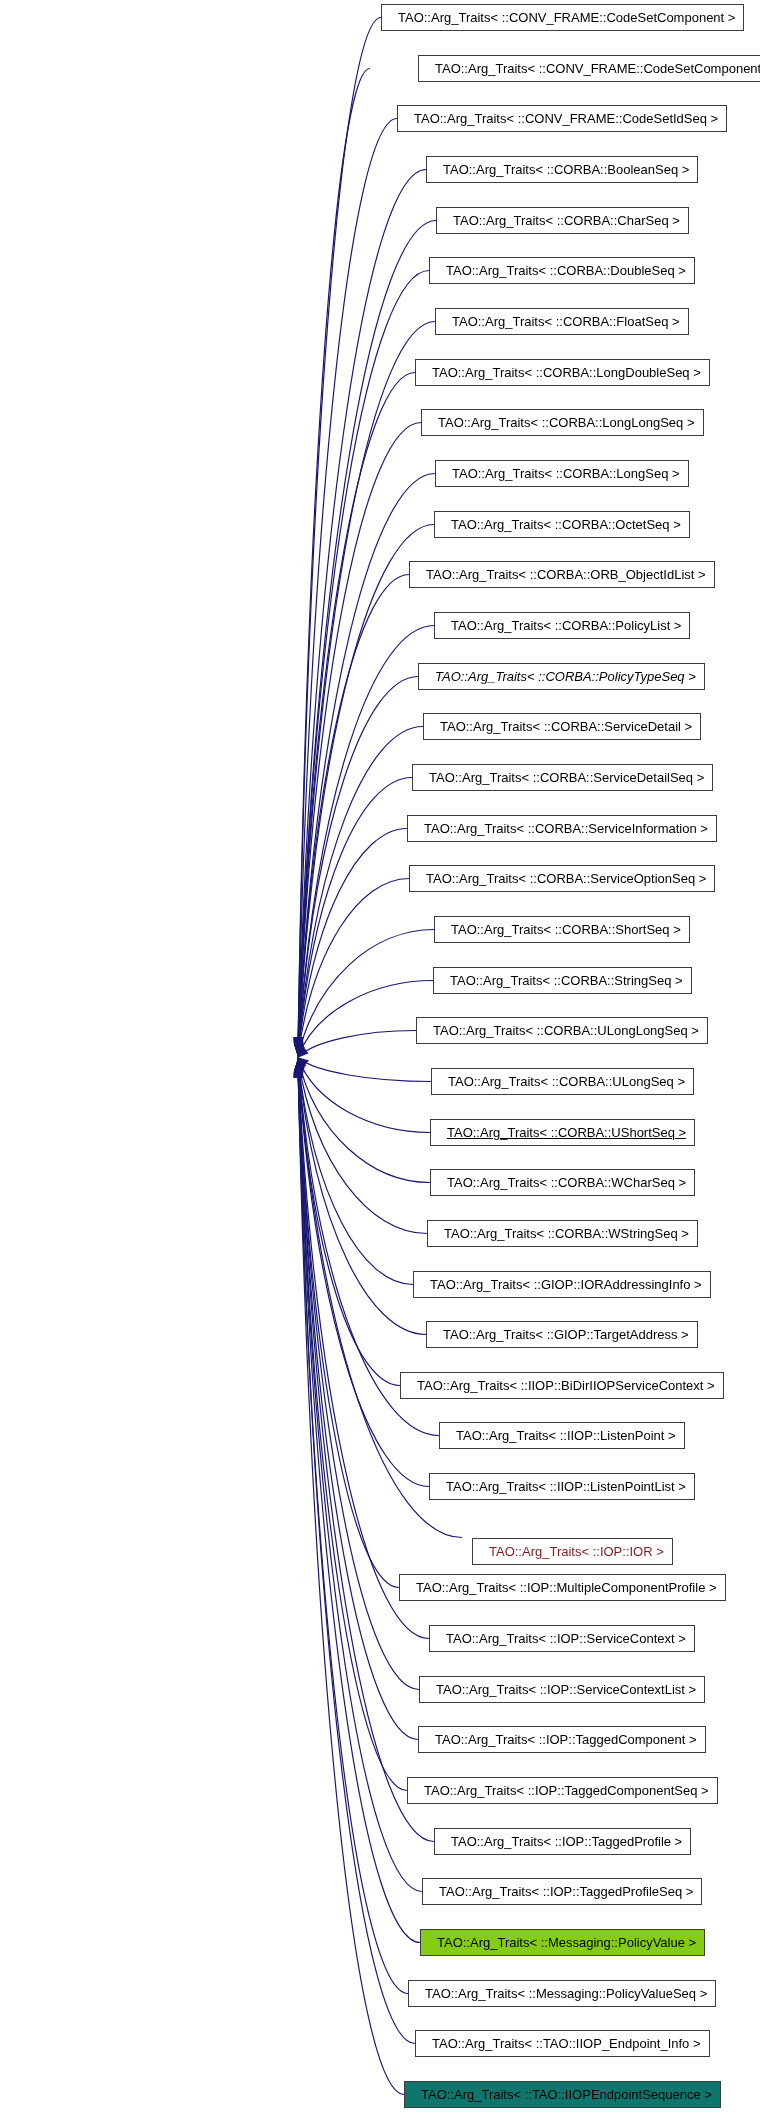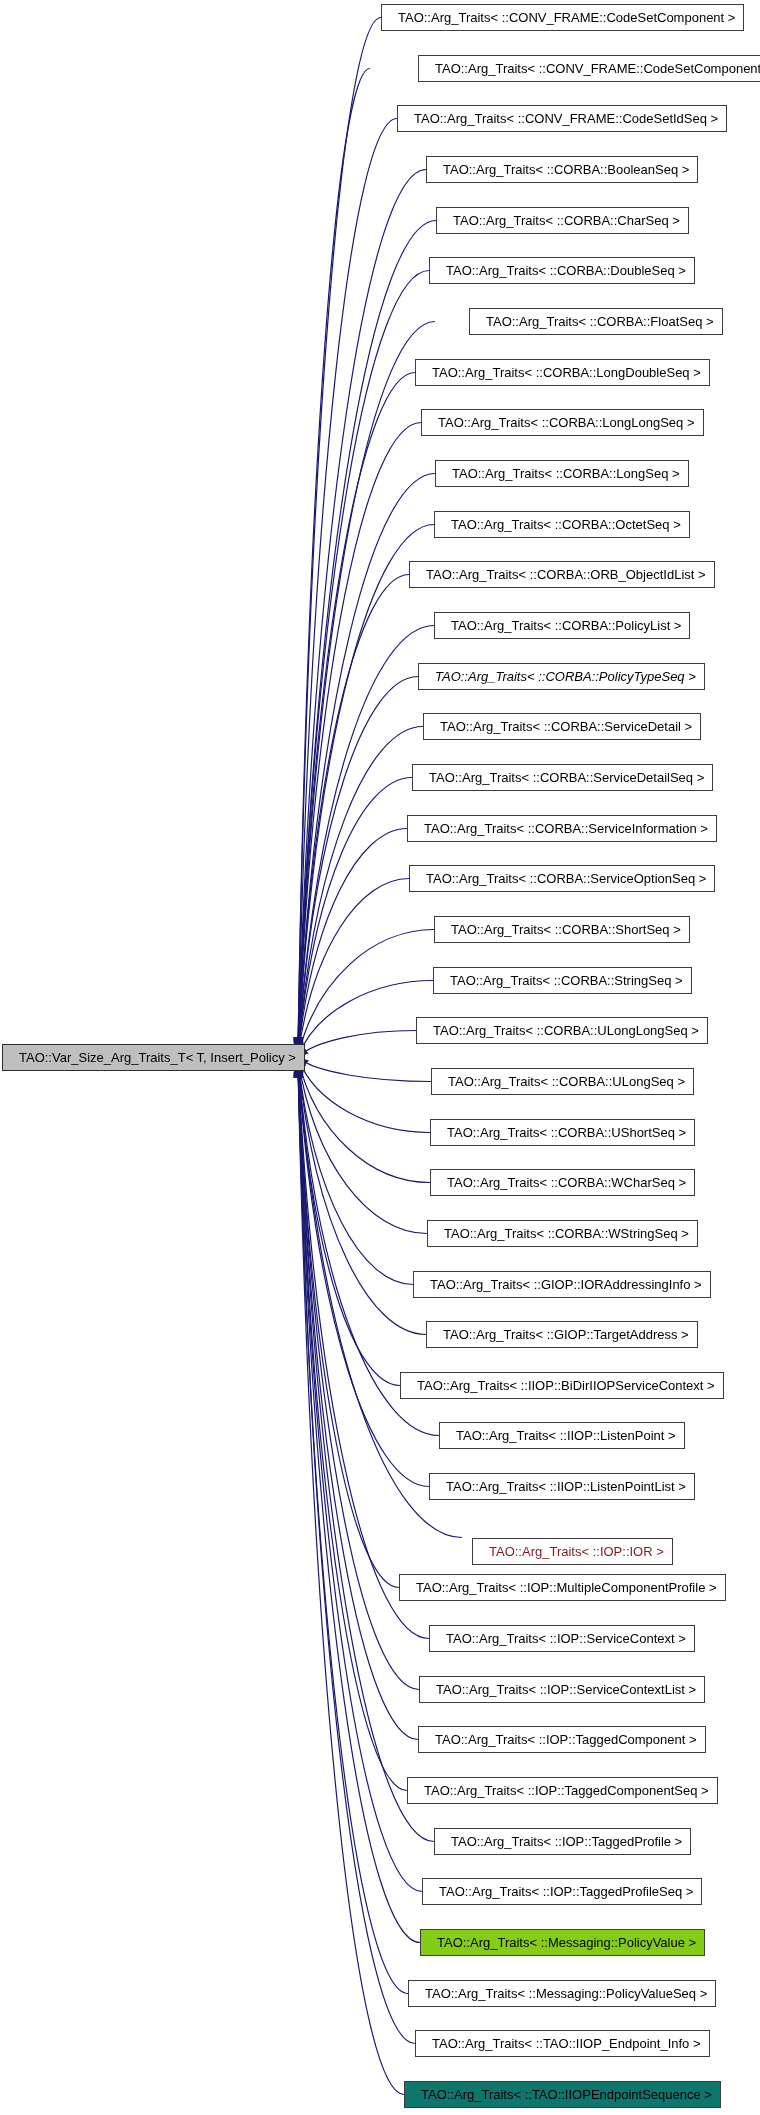--- a/index.html
+++ b/index.html
@@ -91,46 +91,45 @@
         <path d="M 407.0 1790.5 C 357.9 1790.5, 312.1 1500.3, 298.0 1064.9" fill="none" stroke="#191970" stroke-width="1.2" marker-end="url(#arrow)"></path>
         <path d="M 434.0 1841.5 C 372.8 1841.5, 315.7 1531.1, 298.0 1065.4" fill="none" stroke="#191970" stroke-width="1.2" marker-end="url(#arrow)"></path>
         <path d="M 422.0 1891.5 C 366.2 1891.5, 314.1 1561.3, 298.0 1066.0" fill="none" stroke="#191970" stroke-width="1.2" marker-end="url(#arrow)"></path>
         <path d="M 420.0 1942.5 C 365.1 1942.5, 313.8 1592.1, 298.0 1066.5" fill="none" stroke="#191970" stroke-width="1.2" marker-end="url(#arrow)"></path>
         <path d="M 408.0 1993.5 C 358.5 1993.5, 312.3 1622.9, 298.0 1067.0" fill="none" stroke="#191970" stroke-width="1.2" marker-end="url(#arrow)"></path>
         <path d="M 415.0 2043.5 C 362.3 2043.5, 313.2 1653.1, 298.0 1067.5" fill="none" stroke="#191970" stroke-width="1.2" marker-end="url(#arrow)"></path>
         <path d="M 404.0 2094.5 C 356.3 2094.5, 311.8 1683.9, 298.0 1068.0" fill="none" stroke="#191970" stroke-width="1.2" marker-end="url(#arrow)"></path>
       </g>
   </svg>
 
-  <div class="node base" style="background: rgb(191, 191, 191); border-color: rgb(46, 46, 46);">TAO::Var_Size_Arg_Traits_T&lt; T, Insert_Policy &gt;</div>
 
   <div>
       <div class="node derived" style="top: 4px; background: rgb(255, 255, 255); border-color: rgb(60, 60, 60); color: rgb(0, 0, 0); left: 381px;">TAO::Arg_Traits&lt; ::CONV_FRAME::CodeSetComponent &gt;</div>
       <div class="node derived" style="top: 55px; background: rgb(255, 255, 255); border-color: rgb(60, 60, 60); color: rgb(0, 0, 0); left: 370px; margin-left: 48px;">TAO::Arg_Traits&lt; ::CONV_FRAME::CodeSetComponentInfo &gt;</div>
       <div class="node derived" style="top: 105px; background: rgb(255, 255, 255); border-color: rgb(60, 60, 60); color: rgb(0, 0, 0); left: 397px;">TAO::Arg_Traits&lt; ::CONV_FRAME::CodeSetIdSeq &gt;</div>
       <div class="node derived" style="top: 156px; background: rgb(255, 255, 255); border-color: rgb(60, 60, 60); color: rgb(0, 0, 0); left: 426px;">TAO::Arg_Traits&lt; ::CORBA::BooleanSeq &gt;</div>
       <div class="node derived" style="top: 207px; background: rgb(255, 255, 255); border-color: rgb(60, 60, 60); color: rgb(0, 0, 0); left: 436px;">TAO::Arg_Traits&lt; ::CORBA::CharSeq &gt;</div>
       <div class="node derived" style="top: 257px; background: rgb(255, 255, 255); border-color: rgb(60, 60, 60); color: rgb(0, 0, 0); left: 429px;">TAO::Arg_Traits&lt; ::CORBA::DoubleSeq &gt;</div>
-      <div class="node derived" style="top: 308px; background: rgb(255, 255, 255); border-color: rgb(60, 60, 60); color: rgb(0, 0, 0); left: 435px; margin-left: 34px;">TAO::Arg_Traits&lt; ::CORBA::FloatSeq &gt;</div>
+      <div class="node derived" style="top: 308px; background: rgb(255, 255, 255); border-color: rgb(60, 60, 60); color: rgb(0, 0, 0); left: 435px;">TAO::Arg_Traits&lt; ::CORBA::FloatSeq &gt;</div>
       <div class="node derived" style="top: 359px; background: rgb(255, 255, 255); border-color: rgb(60, 60, 60); color: rgb(0, 0, 0); left: 415px;">TAO::Arg_Traits&lt; ::CORBA::LongDoubleSeq &gt;</div>
       <div class="node derived" style="top: 409px; background: rgb(255, 255, 255); border-color: rgb(60, 60, 60); color: rgb(0, 0, 0); left: 421px;">TAO::Arg_Traits&lt; ::CORBA::LongLongSeq &gt;</div>
       <div class="node derived" style="top: 460px; background: rgb(255, 255, 255); border-color: rgb(60, 60, 60); color: rgb(0, 0, 0); left: 435px;">TAO::Arg_Traits&lt; ::CORBA::LongSeq &gt;</div>
       <div class="node derived" style="top: 511px; background: rgb(255, 255, 255); border-color: rgb(60, 60, 60); color: rgb(0, 0, 0); left: 434px;">TAO::Arg_Traits&lt; ::CORBA::OctetSeq &gt;</div>
       <div class="node derived" style="top: 561px; background: rgb(255, 255, 255); border-color: rgb(60, 60, 60); color: rgb(0, 0, 0); left: 409px;">TAO::Arg_Traits&lt; ::CORBA::ORB_ObjectIdList &gt;</div>
       <div class="node derived" style="top: 612px; background: rgb(255, 255, 255); border-color: rgb(60, 60, 60); color: rgb(0, 0, 0); left: 434px;">TAO::Arg_Traits&lt; ::CORBA::PolicyList &gt;</div>
       <div class="node derived" style="top: 663px; background: rgb(255, 255, 255); border-color: rgb(60, 60, 60); color: rgb(0, 0, 0); left: 418px; font-style: italic;">TAO::Arg_Traits&lt; ::CORBA::PolicyTypeSeq &gt;</div>
       <div class="node derived" style="top: 713px; background: rgb(255, 255, 255); border-color: rgb(60, 60, 60); color: rgb(0, 0, 0); left: 423px;">TAO::Arg_Traits&lt; ::CORBA::ServiceDetail &gt;</div>
       <div class="node derived" style="top: 764px; background: rgb(255, 255, 255); border-color: rgb(60, 60, 60); color: rgb(0, 0, 0); left: 412px;">TAO::Arg_Traits&lt; ::CORBA::ServiceDetailSeq &gt;</div>
       <div class="node derived" style="top: 815px; background: rgb(255, 255, 255); border-color: rgb(60, 60, 60); color: rgb(0, 0, 0); left: 407px;">TAO::Arg_Traits&lt; ::CORBA::ServiceInformation &gt;</div>
       <div class="node derived" style="top: 865px; background: rgb(255, 255, 255); border-color: rgb(60, 60, 60); color: rgb(0, 0, 0); left: 409px;">TAO::Arg_Traits&lt; ::CORBA::ServiceOptionSeq &gt;</div>
       <div class="node derived" style="top: 916px; background: rgb(255, 255, 255); border-color: rgb(60, 60, 60); color: rgb(0, 0, 0); left: 434px;">TAO::Arg_Traits&lt; ::CORBA::ShortSeq &gt;</div>
       <div class="node derived" style="top: 967px; background: rgb(255, 255, 255); border-color: rgb(60, 60, 60); color: rgb(0, 0, 0); left: 433px;">TAO::Arg_Traits&lt; ::CORBA::StringSeq &gt;</div>
       <div class="node derived" style="top: 1017px; background: rgb(255, 255, 255); border-color: rgb(60, 60, 60); color: rgb(0, 0, 0); left: 416px;">TAO::Arg_Traits&lt; ::CORBA::ULongLongSeq &gt;</div>
       <div class="node derived" style="top: 1068px; background: rgb(255, 255, 255); border-color: rgb(60, 60, 60); color: rgb(0, 0, 0); left: 431px;">TAO::Arg_Traits&lt; ::CORBA::ULongSeq &gt;</div>
-      <div class="node derived" style="top: 1119px; background: rgb(255, 255, 255); border-color: rgb(60, 60, 60); color: rgb(0, 0, 0); left: 430px;">TAO::Arg_Traits&lt; ::CORBA::UShortSeq &gt;</div>
+      <div class="node derived" style="top: 1119px; background: rgb(255, 255, 255); border-color: rgb(60, 60, 60); color: rgb(0, 0, 0); left: 430px; text-decoration: underline;">TAO::Arg_Traits&lt; ::CORBA::UShortSeq &gt;</div>
       <div class="node derived" style="top: 1169px; background: rgb(255, 255, 255); border-color: rgb(60, 60, 60); color: rgb(0, 0, 0); left: 430px;">TAO::Arg_Traits&lt; ::CORBA::WCharSeq &gt;</div>
       <div class="node derived" style="top: 1220px; background: rgb(255, 255, 255); border-color: rgb(60, 60, 60); color: rgb(0, 0, 0); left: 427px;">TAO::Arg_Traits&lt; ::CORBA::WStringSeq &gt;</div>
       <div class="node derived" style="top: 1271px; background: rgb(255, 255, 255); border-color: rgb(60, 60, 60); color: rgb(0, 0, 0); left: 413px;">TAO::Arg_Traits&lt; ::GIOP::IORAddressingInfo &gt;</div>
       <div class="node derived" style="top: 1321px; background: rgb(255, 255, 255); border-color: rgb(60, 60, 60); color: rgb(0, 0, 0); left: 426px;">TAO::Arg_Traits&lt; ::GIOP::TargetAddress &gt;</div>
       <div class="node derived" style="top: 1372px; background: rgb(255, 255, 255); border-color: rgb(60, 60, 60); color: rgb(0, 0, 0); left: 400px;">TAO::Arg_Traits&lt; ::IIOP::BiDirIIOPServiceContext &gt;</div>
       <div class="node derived" style="top: 1422px; background: rgb(255, 255, 255); border-color: rgb(60, 60, 60); color: rgb(0, 0, 0); left: 439px;">TAO::Arg_Traits&lt; ::IIOP::ListenPoint &gt;</div>
       <div class="node derived" style="top: 1473px; background: rgb(255, 255, 255); border-color: rgb(60, 60, 60); color: rgb(0, 0, 0); left: 429px;">TAO::Arg_Traits&lt; ::IIOP::ListenPointList &gt;</div>
       <div class="node derived" style="top: 1524px; background: rgb(255, 255, 255); border-color: rgb(60, 60, 60); color: #7f1d1d; left: 472px; margin-top: 14px;">TAO::Arg_Traits&lt; ::IOP::IOR &gt;</div>
       <div class="node derived" style="top: 1574px; background: rgb(255, 255, 255); border-color: rgb(60, 60, 60); color: rgb(0, 0, 0); left: 399px;">TAO::Arg_Traits&lt; ::IOP::MultipleComponentProfile &gt;</div>
       <div class="node derived" style="top: 1625px; background: rgb(255, 255, 255); border-color: rgb(60, 60, 60); color: rgb(0, 0, 0); left: 429px;">TAO::Arg_Traits&lt; ::IOP::ServiceContext &gt;</div>

